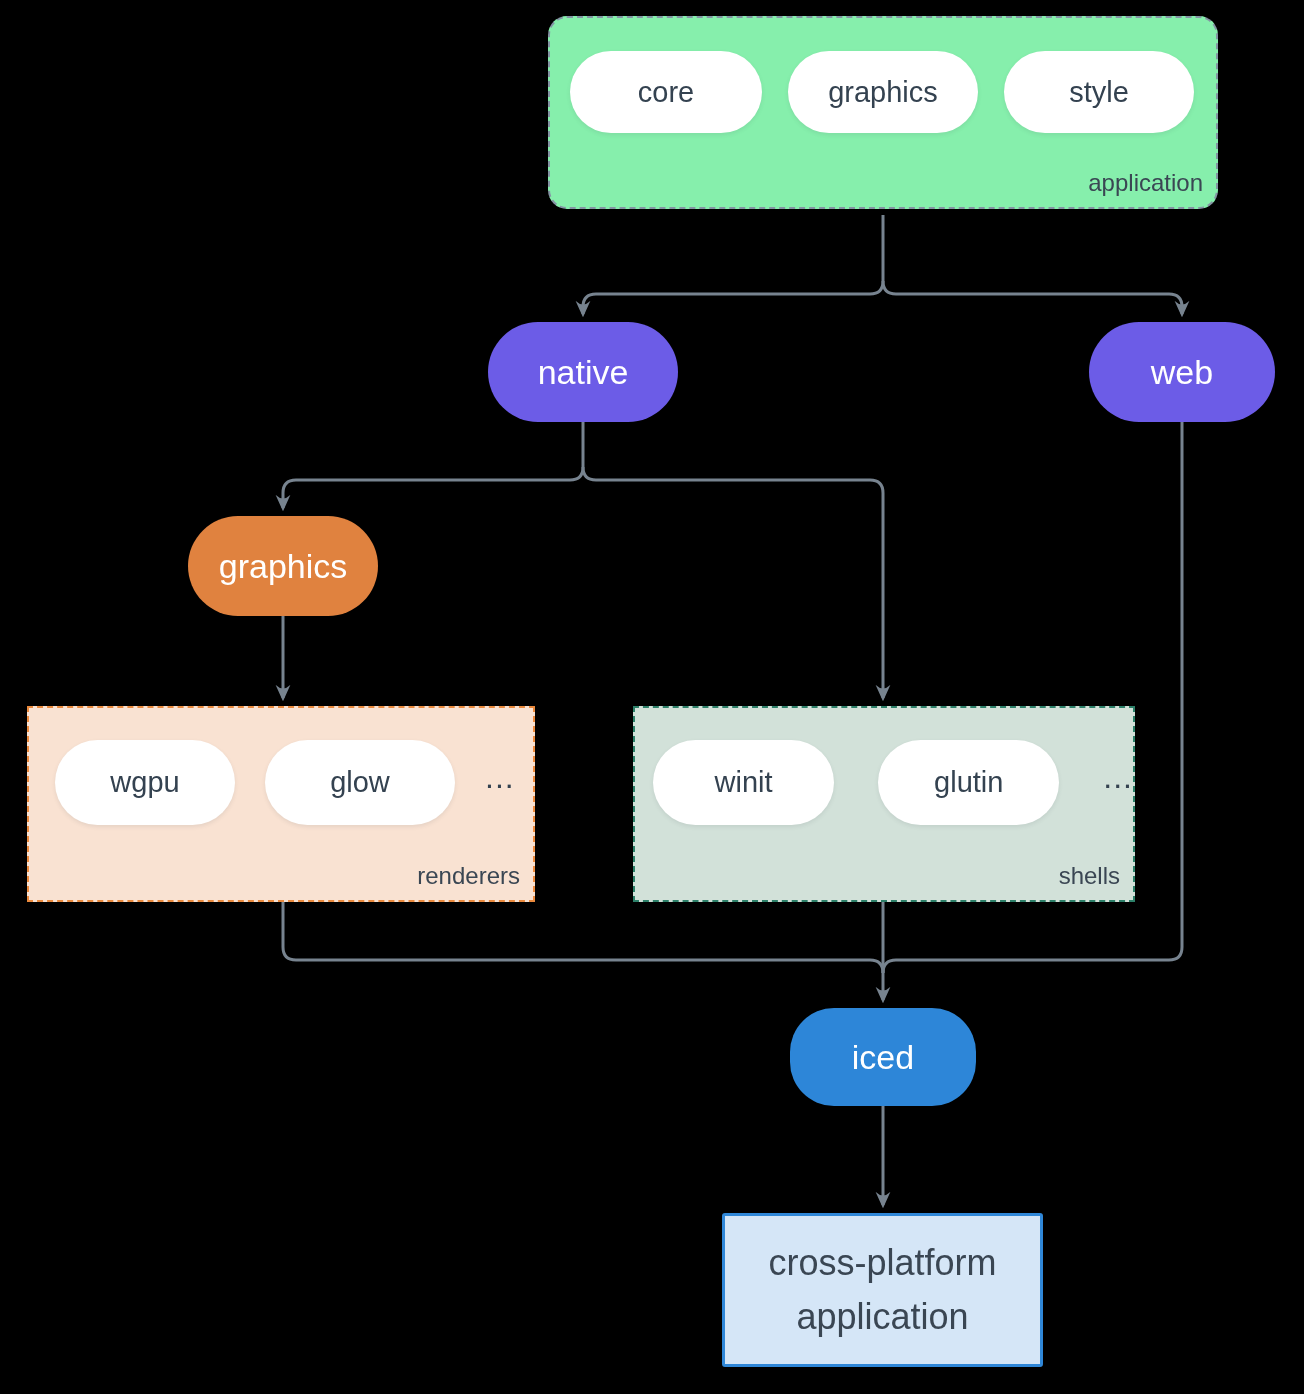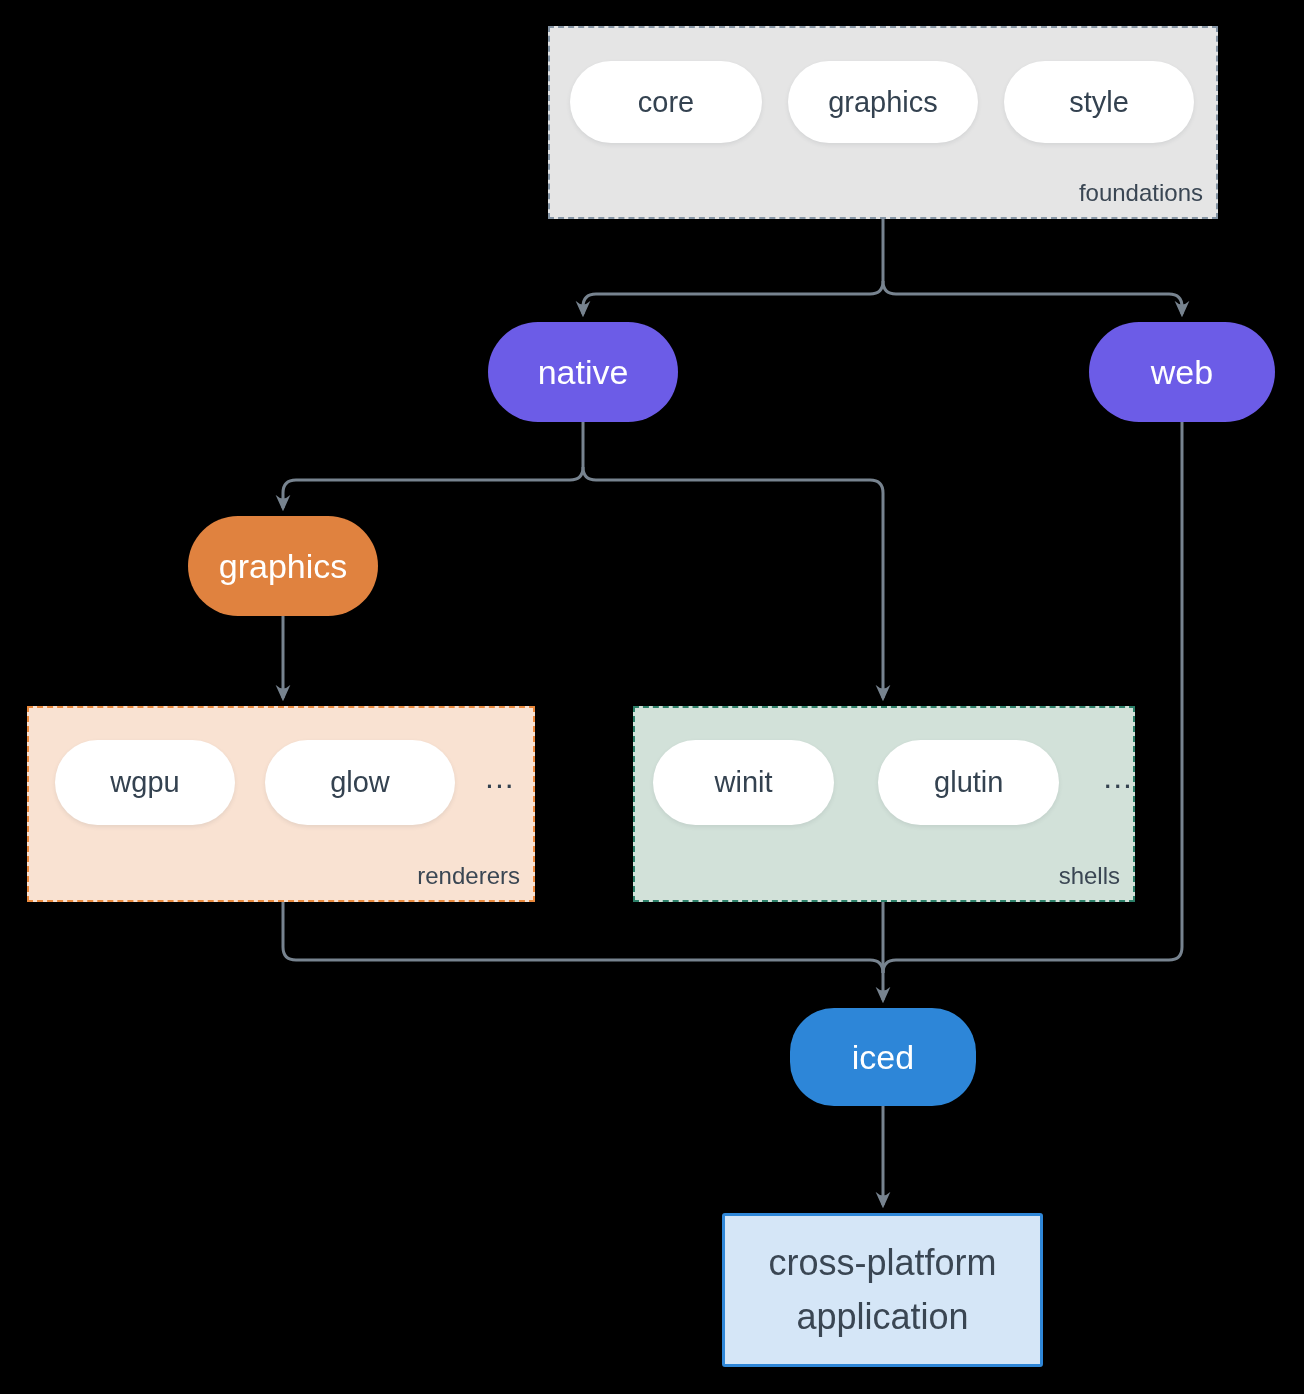--- a/index.html
+++ b/index.html
@@ -10,21 +10,21 @@
     background: #000;
     font-family: "Liberation Sans", "DejaVu Sans", sans-serif;
     overflow: hidden;
   }
   .group {
     position: absolute;
     box-sizing: border-box;
     border-width: 2px;
     border-style: dashed;
   }
-  .group-foundations { left: 548px; top: 26px;  width: 670px; height: 193px; background: #e5e5e5; border-color: #8494a4; }
+  .group-foundations { left: 548px; top: 16px;  width: 670px; height: 193px; background: #86efac; border-color: #8494a4; border-radius: 19px; }
   .group-renderers   { left: 27px;  top: 706px; width: 508px; height: 196px; background: #f9e2d2; border-color: #eb8a3d; }
   .group-shells      { left: 633px; top: 706px; width: 502px; height: 196px; background: #d2e1d9; border-color: #2d8069; }
 
   .group-pills { display: flex; align-items: center; }
   .group-foundations .group-pills { padding: 33px 0 0 20px; gap: 26px; }
   .group-renderers   .group-pills { padding: 32px 0 0 26px; gap: 30px; }
   .group-shells      .group-pills { padding: 32px 0 0 18px; gap: 44px; }
 
   .pill {
     display: flex; align-items: center; justify-content: center;
@@ -119,21 +119,21 @@
       <div class="pill pill-lg w192">
         <span>core</span>
       </div>
       <div class="pill pill-lg w190">
         <span>graphics</span>
       </div>
       <div class="pill pill-lg w190">
         <span>style</span>
       </div>
     </div>
-    <div class="group-label">foundations</div>
+    <div class="group-label">application</div>
   </div>
 
   <div class="node node-native">
     <span>native</span>
   </div>
   <div class="node node-web">
     <span>web</span>
   </div>
 
   <div class="node node-graphics">

